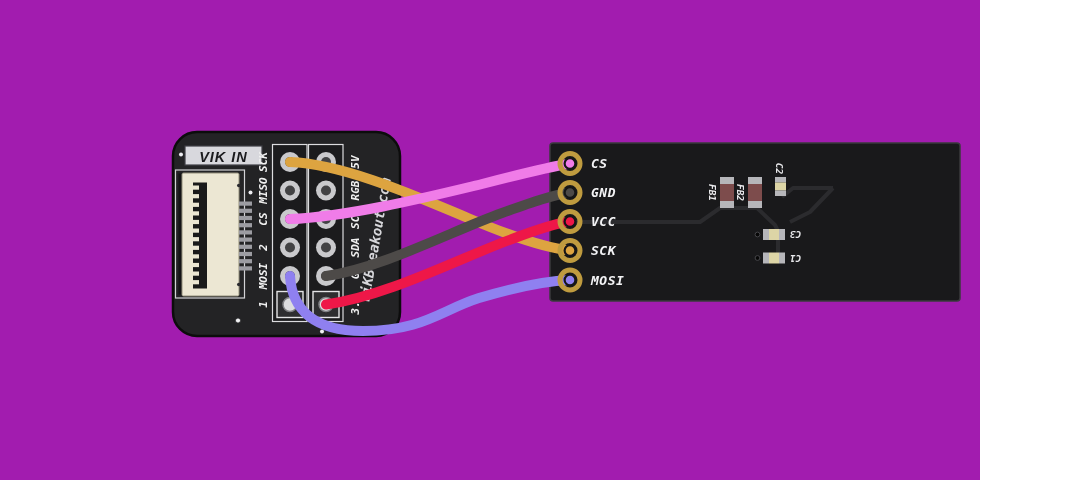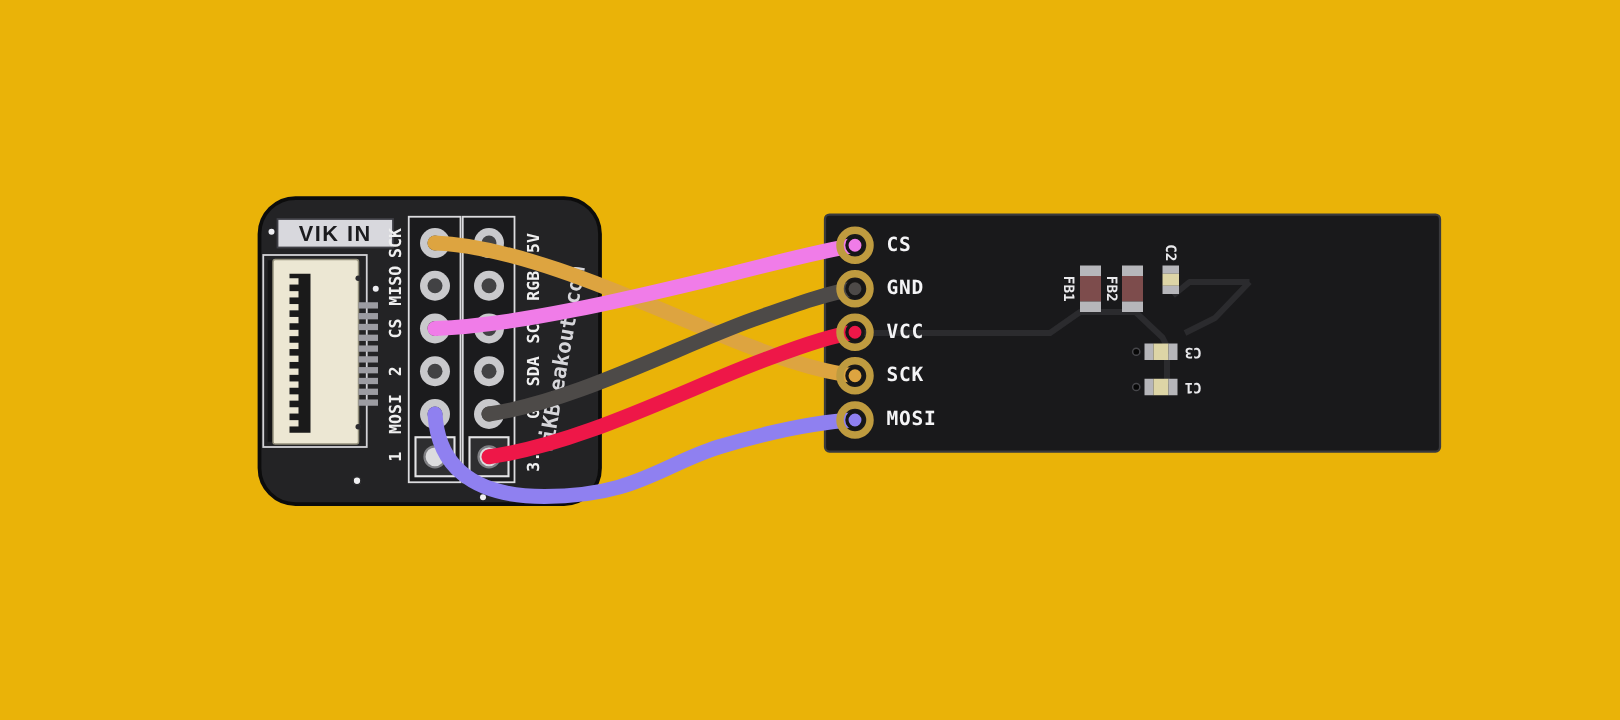--- a/index.html
+++ b/index.html
@@ -1,17 +1,17 @@
 <!DOCTYPE html>
 <html><head>
 <meta charset="utf-8">
 <style>
   html,body { margin:0; padding:0; background:#ffffff; }
-  .stage { position:relative; width:1080px; height:480px; background:#eab308; overflow:hidden;
-           font-family:"Liberation Sans", sans-serif; }
+  .stage { position:relative; width:980px; height:480px; background:#a21caf; overflow:hidden;
+           font-family:"Liberation Sans", sans-serif;font-style:italic; }
   svg { display:block; }
   text { user-select:none; }
   .pin-label   { font-family:"DejaVu Sans Mono", monospace; font-weight:bold; font-size:11px; fill:#f0f0f0; }
   .pad-label   { font-family:"DejaVu Sans Mono", monospace; font-weight:bold; font-size:13px; fill:#f4f4f6; letter-spacing:0.5px; }
   .comp-label  { font-family:"DejaVu Sans Mono", monospace; font-weight:bold; font-size:9.5px; fill:#e9e9ec; }
   .brand-label { font-family:"Liberation Sans", sans-serif; font-weight:bold; font-size:14.5px; fill:#1b1b1e; letter-spacing:1px; }
   .watermark   { font-family:"DejaVu Sans Mono", monospace; font-weight:bold; font-size:14px; fill:#d6d6da; }
   .wire { fill:none; stroke-width:10; stroke-linecap:round; }
   .trace { fill:none; stroke:#2b2b2e; stroke-width:4; stroke-linejoin:round; }
 </style>

